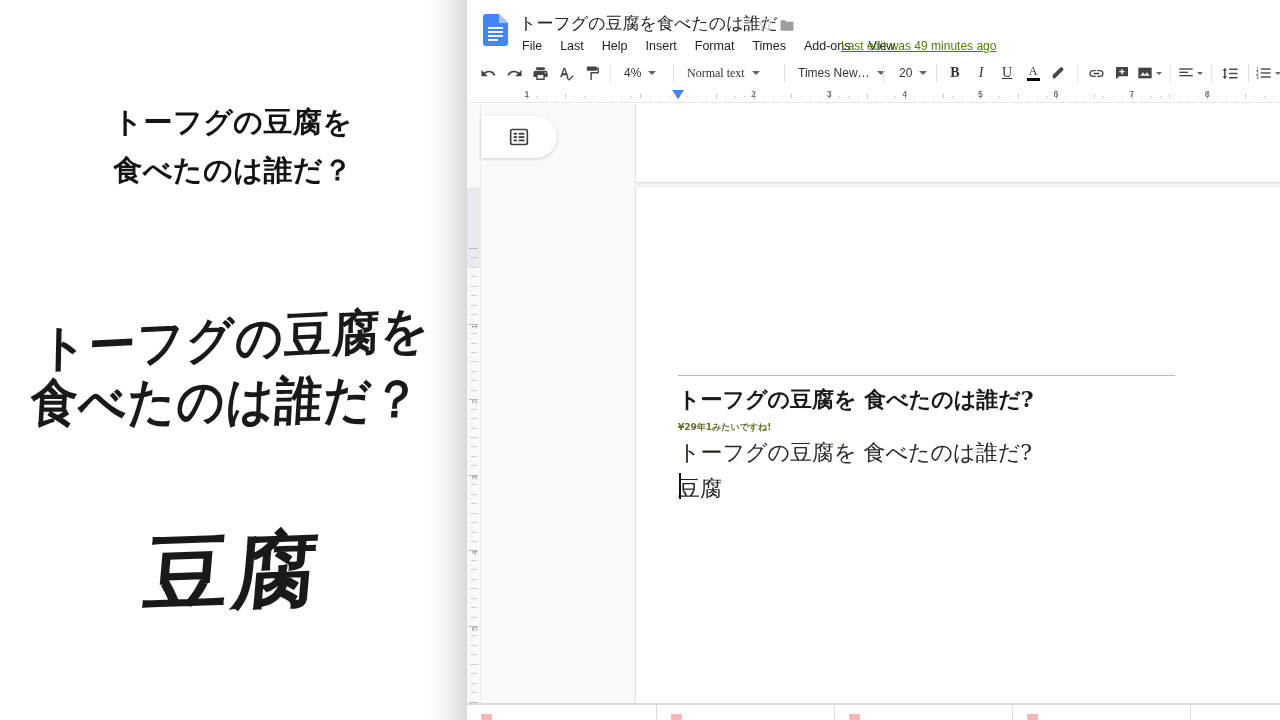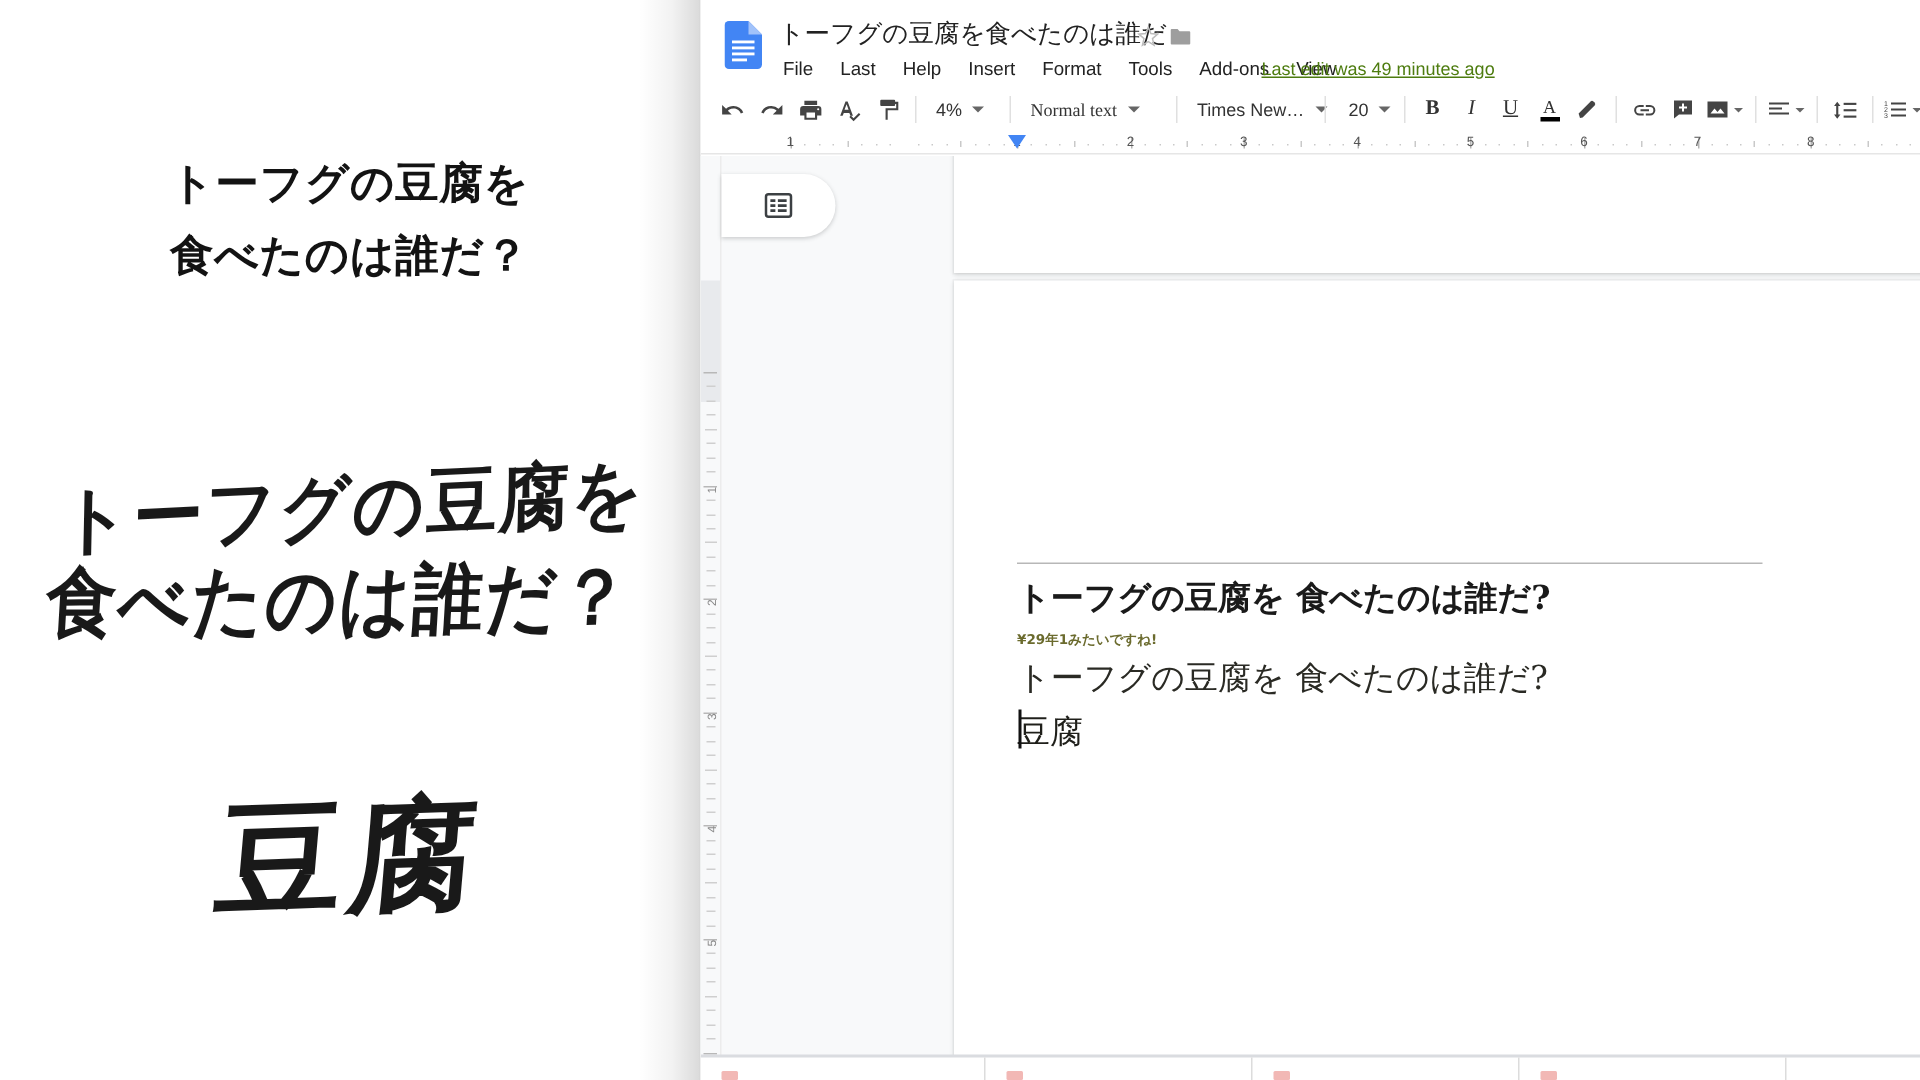--- a/index.html
+++ b/index.html
@@ -367,21 +367,21 @@
           <path d="M2 3a1 1 0 0 1 1-1h6l2 2.4h10a1 1 0 0 1 1 1V17a1 1 0 0 1-1 1H3a1 1 0 0 1-1-1z" fill="#9e9e9e"></path>
         </svg>
       </div>
 
       <div id="menubar">
         <div class="menu-item">File</div>
         <div class="menu-item">Last</div>
         <div class="menu-item">Help</div>
         <div class="menu-item">Insert</div>
         <div class="menu-item">Format</div>
-        <div class="menu-item">Tools</div>
+        <div class="menu-item">Times</div>
         <div class="menu-item">Add-ons</div>
         <div class="menu-item">View</div>
       </div>
 
       <div id="last-edit">Last edit was 49 minutes ago</div>
     </div>
 
     <div id="toolbar">
 
       <div class="tb-btn">

